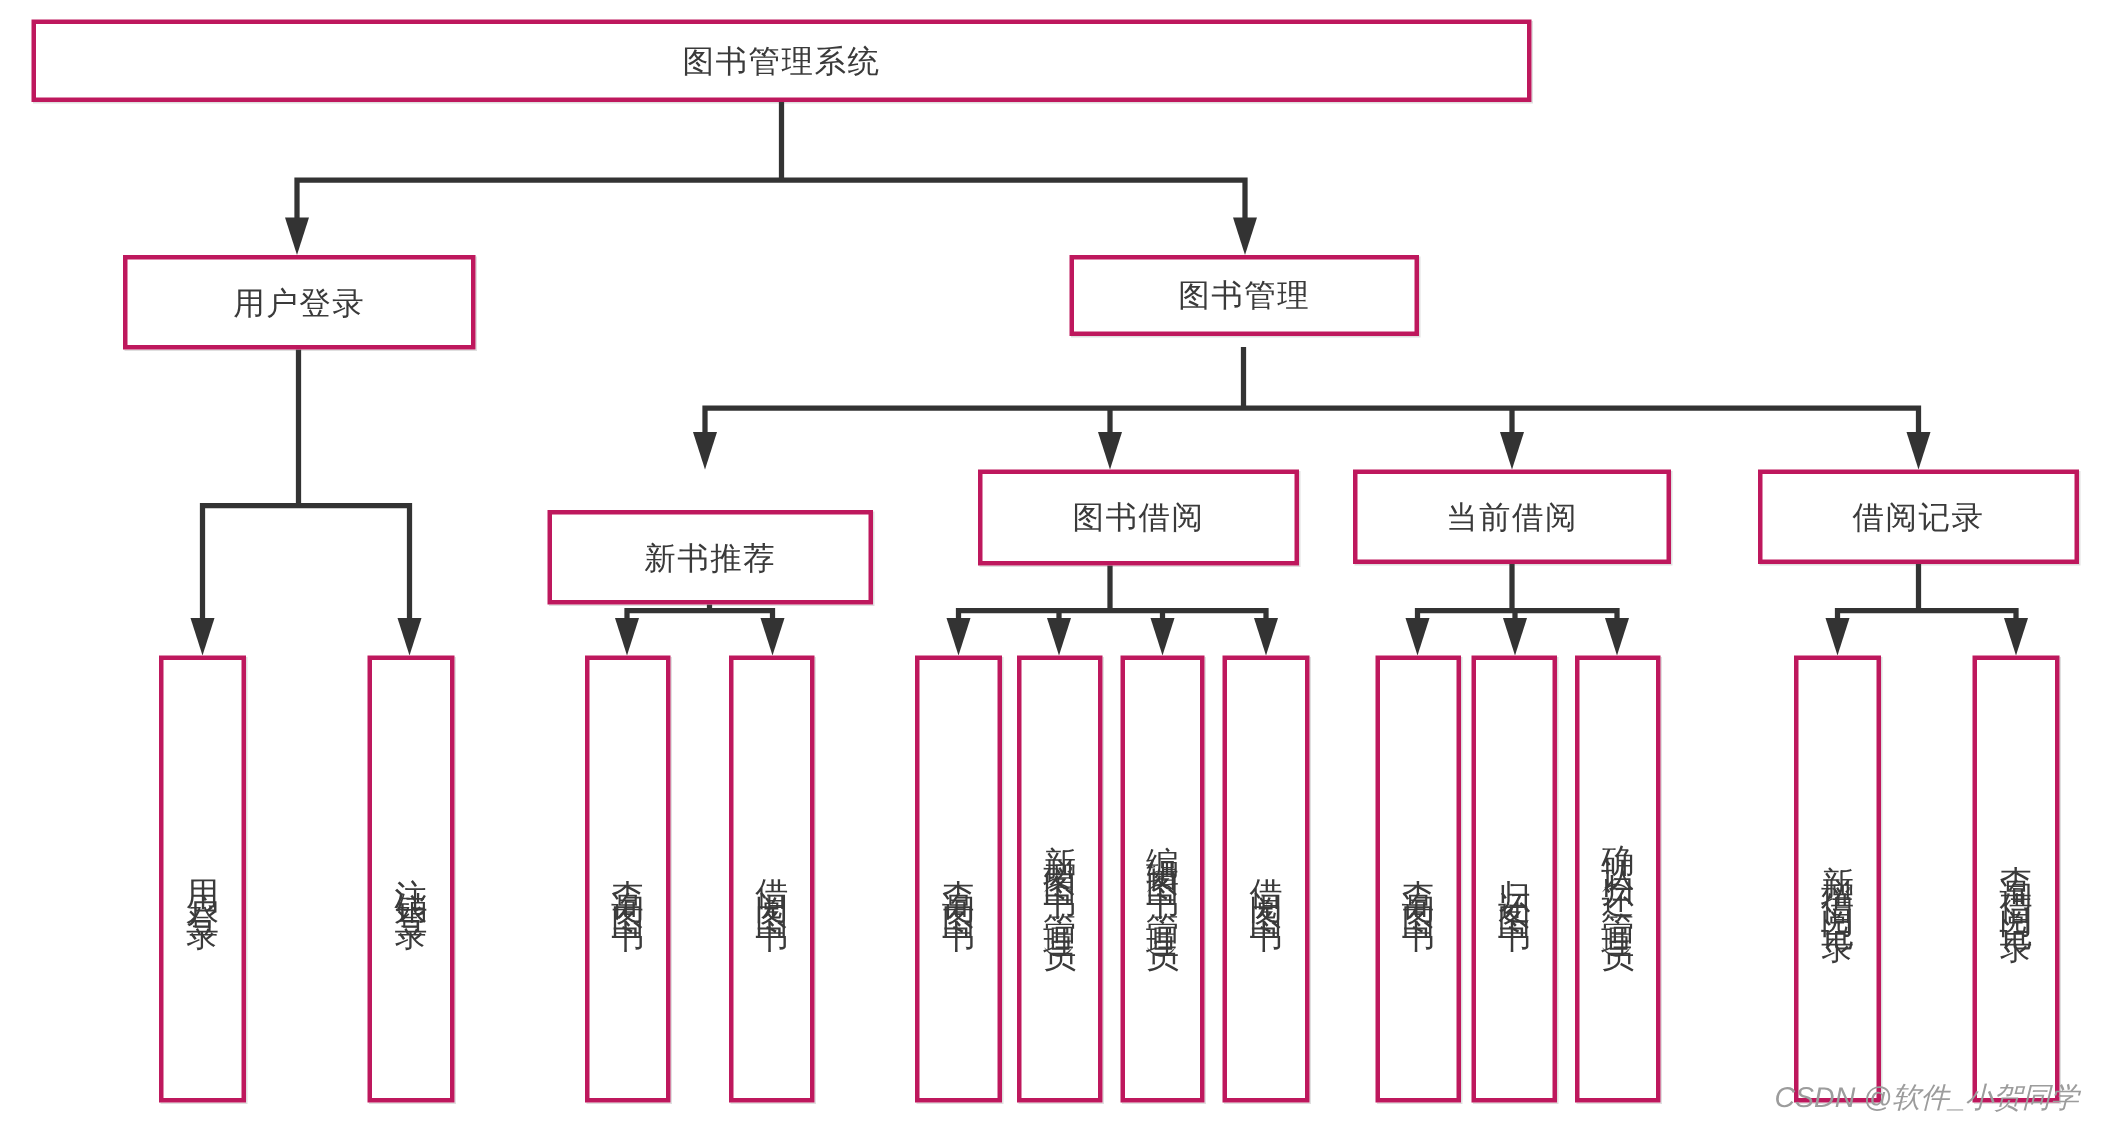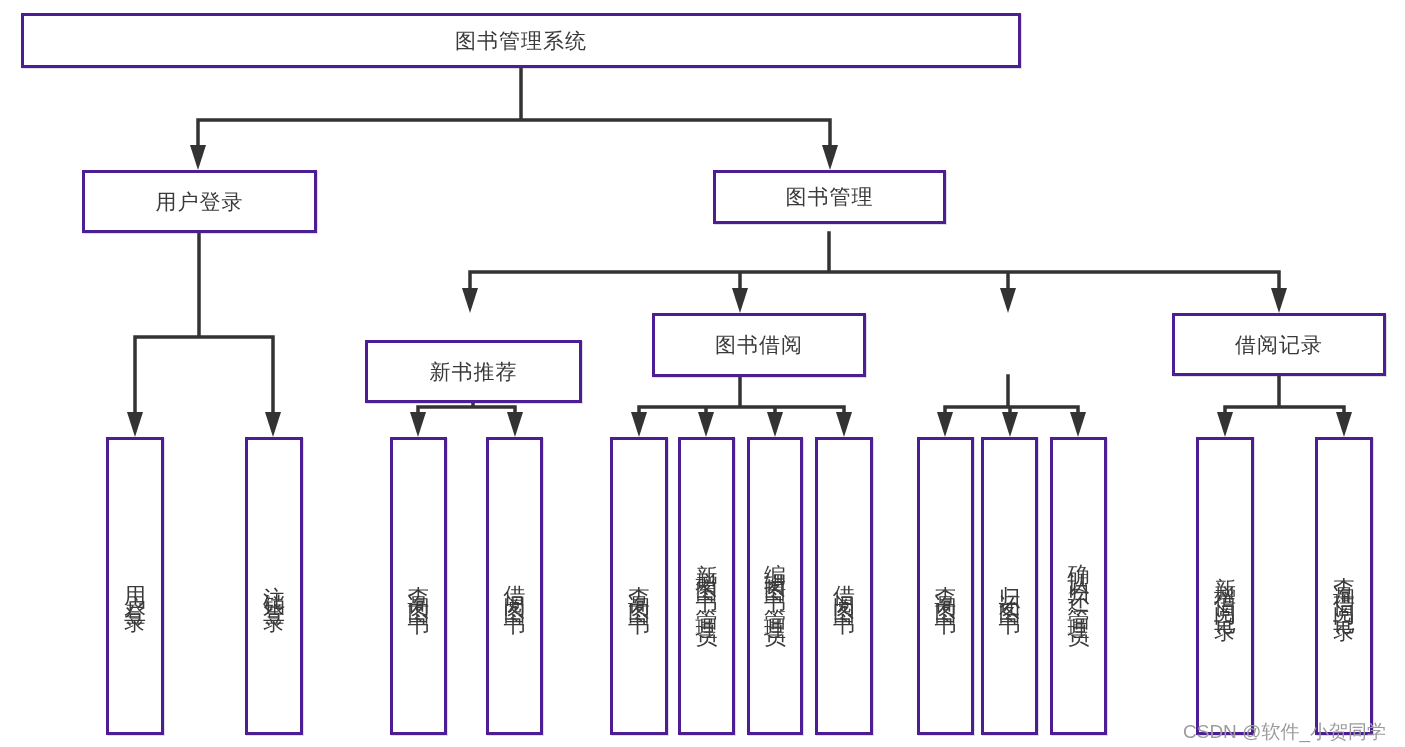--- a/index.html
+++ b/index.html
@@ -19,21 +19,21 @@
   .connectors path {
     stroke: #333333;
     stroke-width: 3.5;
     fill: none;
     stroke-linecap: square;
   }
   .connectors polygon { fill: #333333; }
   .box {
     position: absolute;
     box-sizing: border-box;
-    border: 3px solid #4c1d95;
+    border: 3px solid #be185d;
     background: #ffffff;
     display: flex;
     align-items: center;
     justify-content: center;
     color: #3a3a3a;
     box-shadow: 1px 1px 0 rgba(80,80,80,0.18);
   }
   .box .h-label {
     font-size: 21px;
     letter-spacing: 1px;
@@ -47,20 +47,21 @@
     line-height: 1;
   }
   .watermark {
     position: absolute;
     left: 1183px;
     top: 719px;
     font-size: 19px;
     color: #9c9c9c;
     white-space: nowrap;
     z-index: 5;
+    font-style: italic;
   }
 </style>
 </head>
 <body>
 
 <div class="stage">
 
   <svg class="connectors" viewBox="0 0 1405 747" xmlns="http://www.w3.org/2000/svg">
 
     <g>
@@ -121,20 +122,23 @@
   <div class="box" style="left:713px; top:170px; width:233px; height:54px;">
     <span class="h-label">图书管理</span>
   </div>
 
   <div class="box" style="left:365px; top:313px; width:217px; height:63px;margin-top:27px;">
     <span class="h-label">新书推荐</span>
   </div>
   <div class="box" style="left:652px; top:313px; width:214px; height:64px;">
     <span class="h-label">图书借阅</span>
   </div>
+  <div class="box" style="left:902px; top:313px; width:212px; height:63px;">
+    <span class="h-label">当前借阅</span>
+  </div>
   <div class="box" style="left:1172px; top:313px; width:214px; height:63px;">
     <span class="h-label">借阅记录</span>
   </div>
 
   <div class="box" style="left:106px; top:437px; width:58px; height:298px;">
     <span class="v-label">用户登录</span>
   </div>
   <div class="box" style="left:245px; top:437px; width:58px; height:298px;">
     <span class="v-label">注销登录</span>
   </div>

